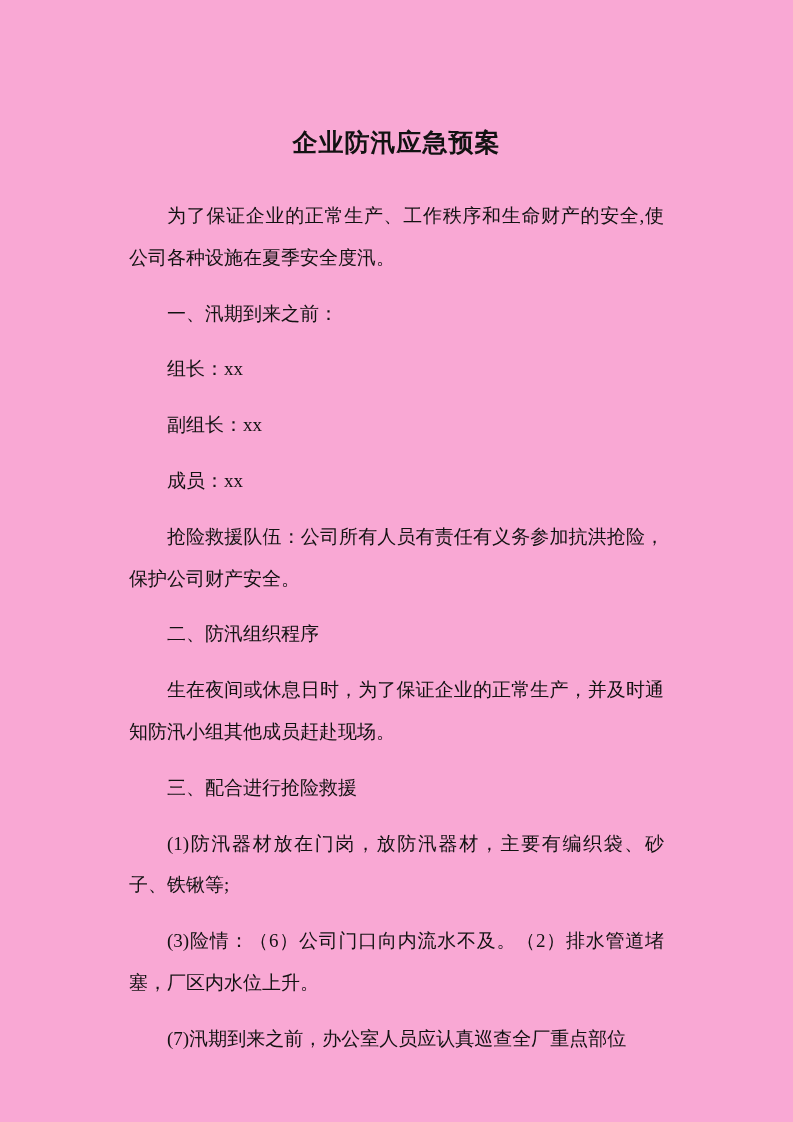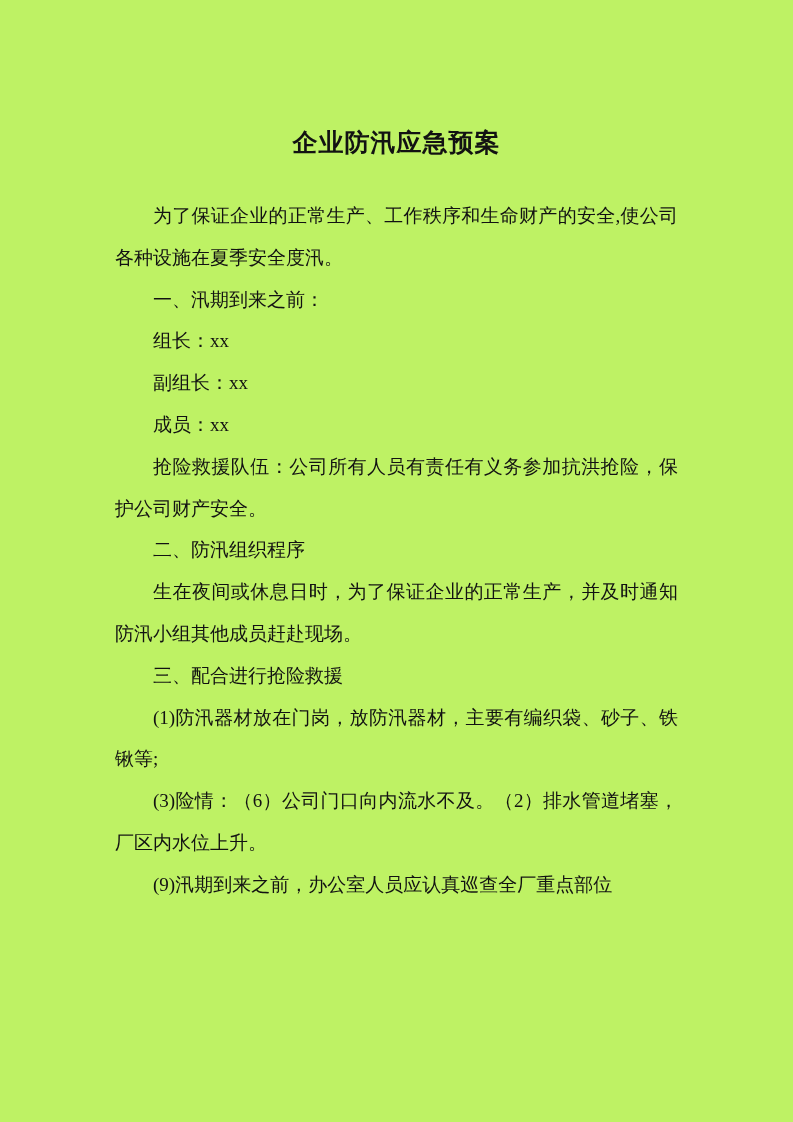--- a/index.html
+++ b/index.html
@@ -4,38 +4,38 @@
 <style>
   html, body {
     margin: 0;
     padding: 0;
     background: #ffffff;
   }
   .page {
     position: relative;
     width: 793px;
     height: 1122px;
-    background: #bef264;
+    background: #f9a8d4;
     color: #121212;
     overflow: hidden;
     font-family: "Liberation Serif", "DejaVu Serif", serif;
   }
   .content {
     padding: 122px 115px 0 115px;
   }
   .doc-title {
     margin: 0 0 31px 0;
     font-size: 25px;
     font-weight: bold;
     line-height: 42px;
     text-align: center;
     letter-spacing: 1px;
   }
   .para {
-    margin: 0;
+    margin: 14px;
     font-size: 19px;
     line-height: 41.8px;
     text-indent: 38px;
     text-align: justify;
     word-break: break-all;
   }
 </style>
 </head>
 <body>
 
@@ -46,15 +46,15 @@
     <p class="para">一、汛期到来之前：</p>
     <p class="para">组长：xx</p>
     <p class="para">副组长：xx</p>
     <p class="para">成员：xx</p>
     <p class="para">抢险救援队伍：公司所有人员有责任有义务参加抗洪抢险，保护公司财产安全。</p>
     <p class="para">二、防汛组织程序</p>
     <p class="para">生在夜间或休息日时，为了保证企业的正常生产，并及时通知防汛小组其他成员赶赴现场。</p>
     <p class="para">三、配合进行抢险救援</p>
     <p class="para">(1)防汛器材放在门岗，放防汛器材，主要有编织袋、砂子、铁锹等;</p>
     <p class="para">(3)险情：（6）公司门口向内流水不及。（2）排水管道堵塞，厂区内水位上升。</p>
-    <p class="para">(9)汛期到来之前，办公室人员应认真巡查全厂重点部位</p>
+    <p class="para">(7)汛期到来之前，办公室人员应认真巡查全厂重点部位</p>
   </div>
 </div>
 
 </body></html>

